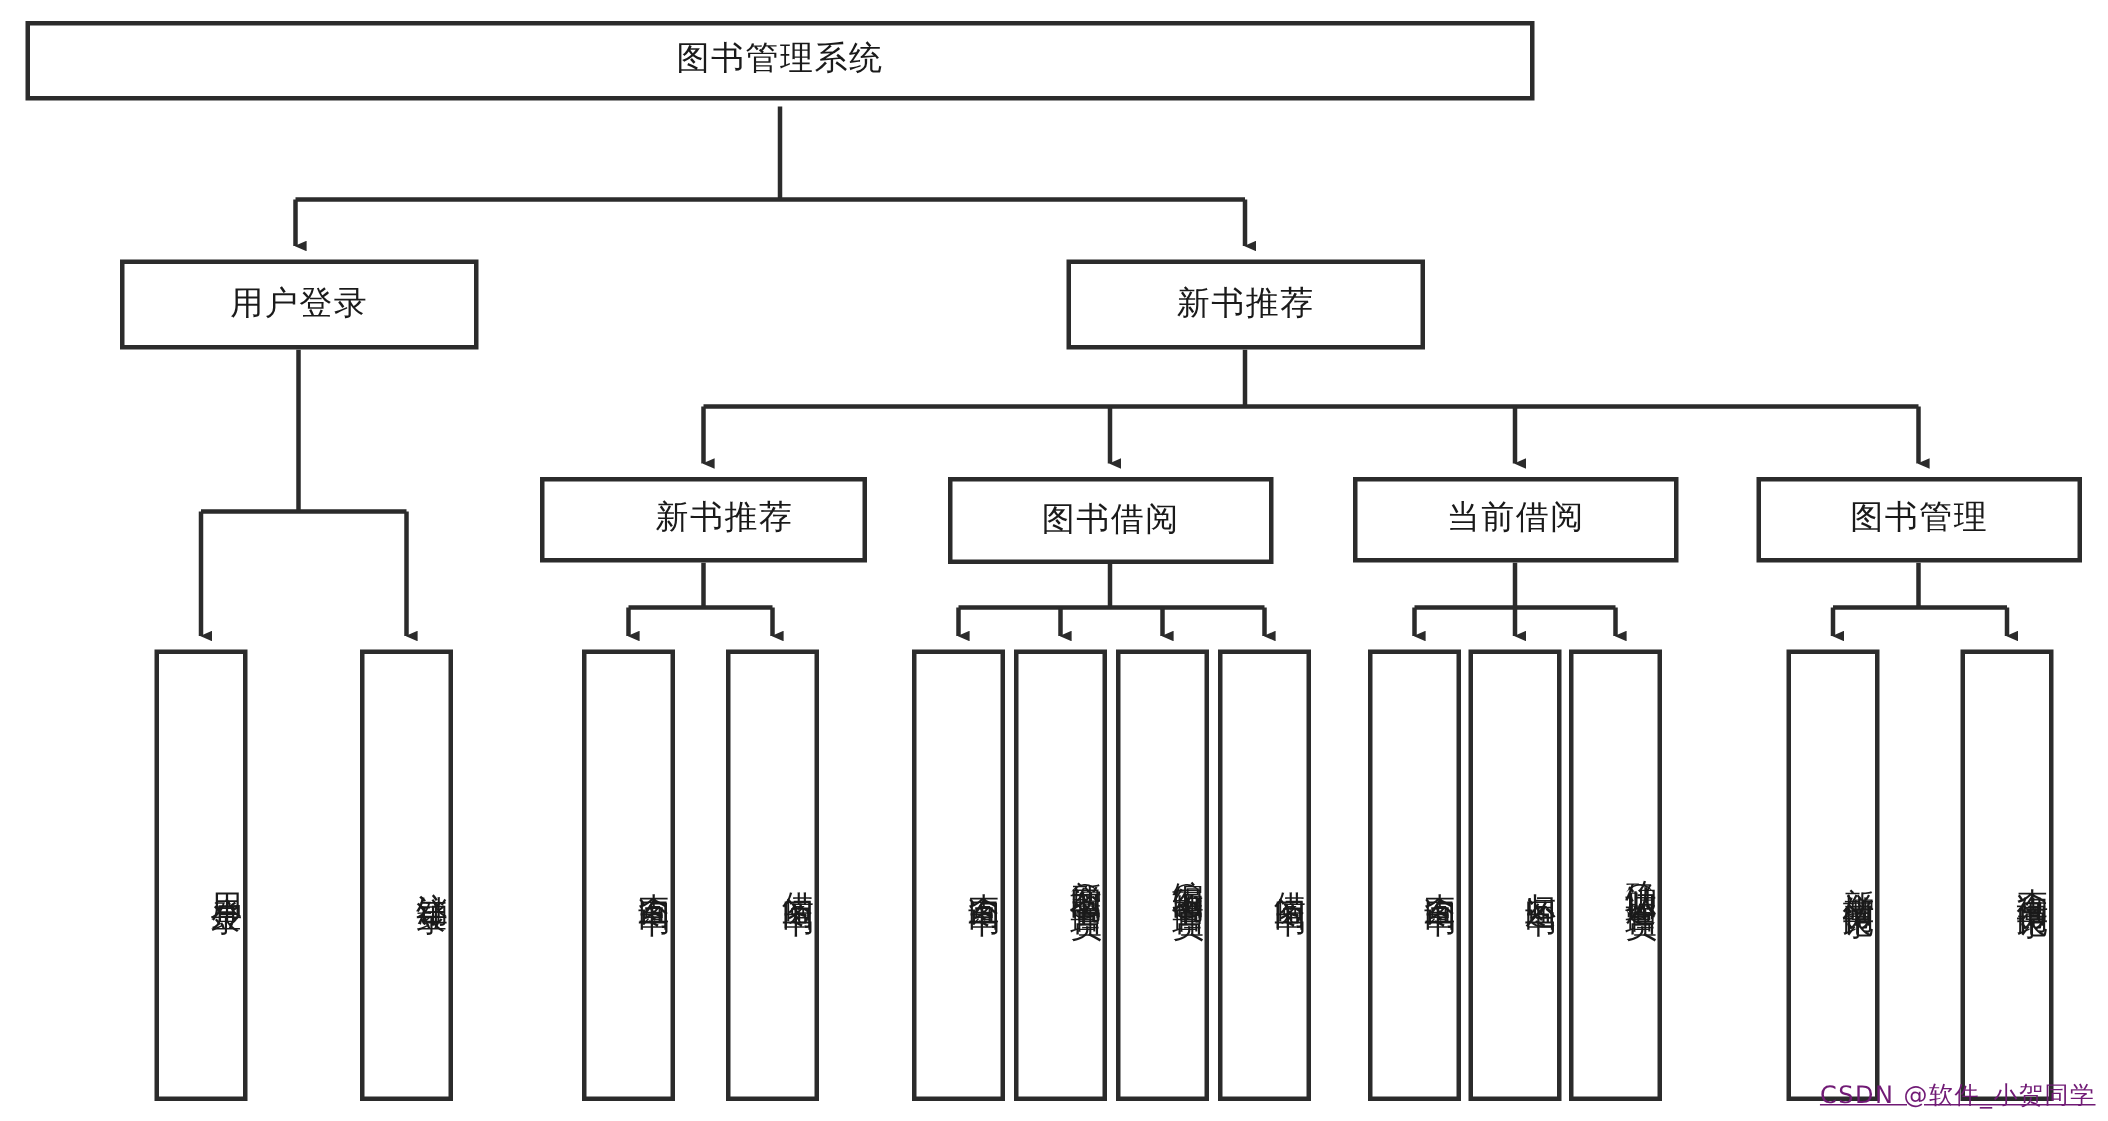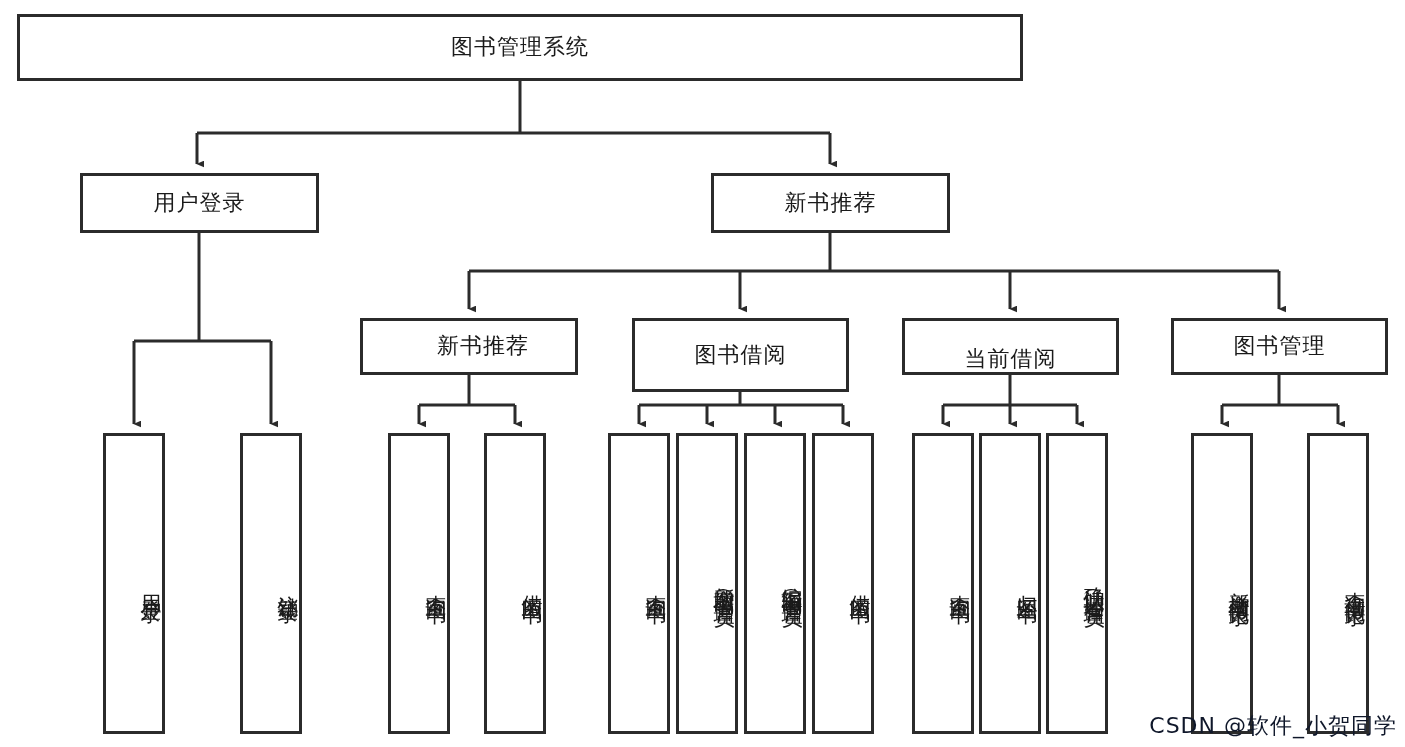--- a/index.html
+++ b/index.html
@@ -59,25 +59,26 @@
     display: block;
     text-align: center;
   }
   .node.root {
     border-width: 3px;
   }
   #watermark {
     position: absolute;
     right: 8px;
     bottom: 6px;
-    font-size: 22px;
-    color: #0f172a;
+    font-size: 16px;
+    color: #701a75;
     letter-spacing: 1px;
     white-space: nowrap;
     z-index: 5;
+    text-decoration: underline;
   }
 </style>
 </head>
 <body>
 
 <div id="diagram-root">
 
   <svg id="connector-layer" width="1405" height="747" viewBox="0 0 1405 747" xmlns="http://www.w3.org/2000/svg">
     <defs>
       <marker id="arrowhead" markerWidth="7" markerHeight="8" refX="3.5" refY="7.4" orient="auto" markerUnits="userSpaceOnUse">
@@ -121,38 +122,38 @@
       <path d="M1010,405 L1010,424" marker-end="url(#arrowhead)"></path>
       <path d="M1077,405 L1077,424" marker-end="url(#arrowhead)"></path>
 
       <path d="M1279,375 L1279,405"></path>
       <path d="M1222,405 L1338,405"></path>
       <path d="M1222,405 L1222,424" marker-end="url(#arrowhead)"></path>
       <path d="M1338,405 L1338,424" marker-end="url(#arrowhead)"></path>
     </g>
   </svg>
 
-  <div class="node horizontal root" style="left:17px; top:14px; width:1006px; height:67px;">
+  <div class="node horizontal root" style="left:17px; top:14px; width:1006px; height:53px;">
     <span>图书管理系统</span>
   </div>
 
   <div class="node horizontal" style="left:80px; top:173px; width:239px; height:60px;">
     <span>用户登录</span>
   </div>
   <div class="node horizontal" style="left:711px; top:173px; width:239px; height:60px;">
     <span>新书推荐</span>
   </div>
 
   <div class="node horizontal" style="left:360px; top:318px; width:218px; height:57px;padding-left:28px;">
     <span>新书推荐</span>
   </div>
-  <div class="node horizontal" style="left:632px; top:318px; width:217px; height:74px;">
+  <div class="node horizontal" style="left:632px; top:318px; width:217px; height:58px;">
     <span>图书借阅</span>
   </div>
-  <div class="node horizontal" style="left:902px; top:318px; width:217px; height:57px;align-items:flex-end;">
+  <div class="node horizontal" style="left:902px; top:318px; width:217px; height:57px;">
     <span>当前借阅</span>
   </div>
   <div class="node horizontal" style="left:1171px; top:318px; width:217px; height:57px;">
     <span>图书管理</span>
   </div>
 
   <div class="node vertical" style="left:103px; top:433px; width:62px; height:301px;">
     <span class="vlabel">用户登录</span>
   </div>
   <div class="node vertical" style="left:240px; top:433px; width:62px; height:301px;">

